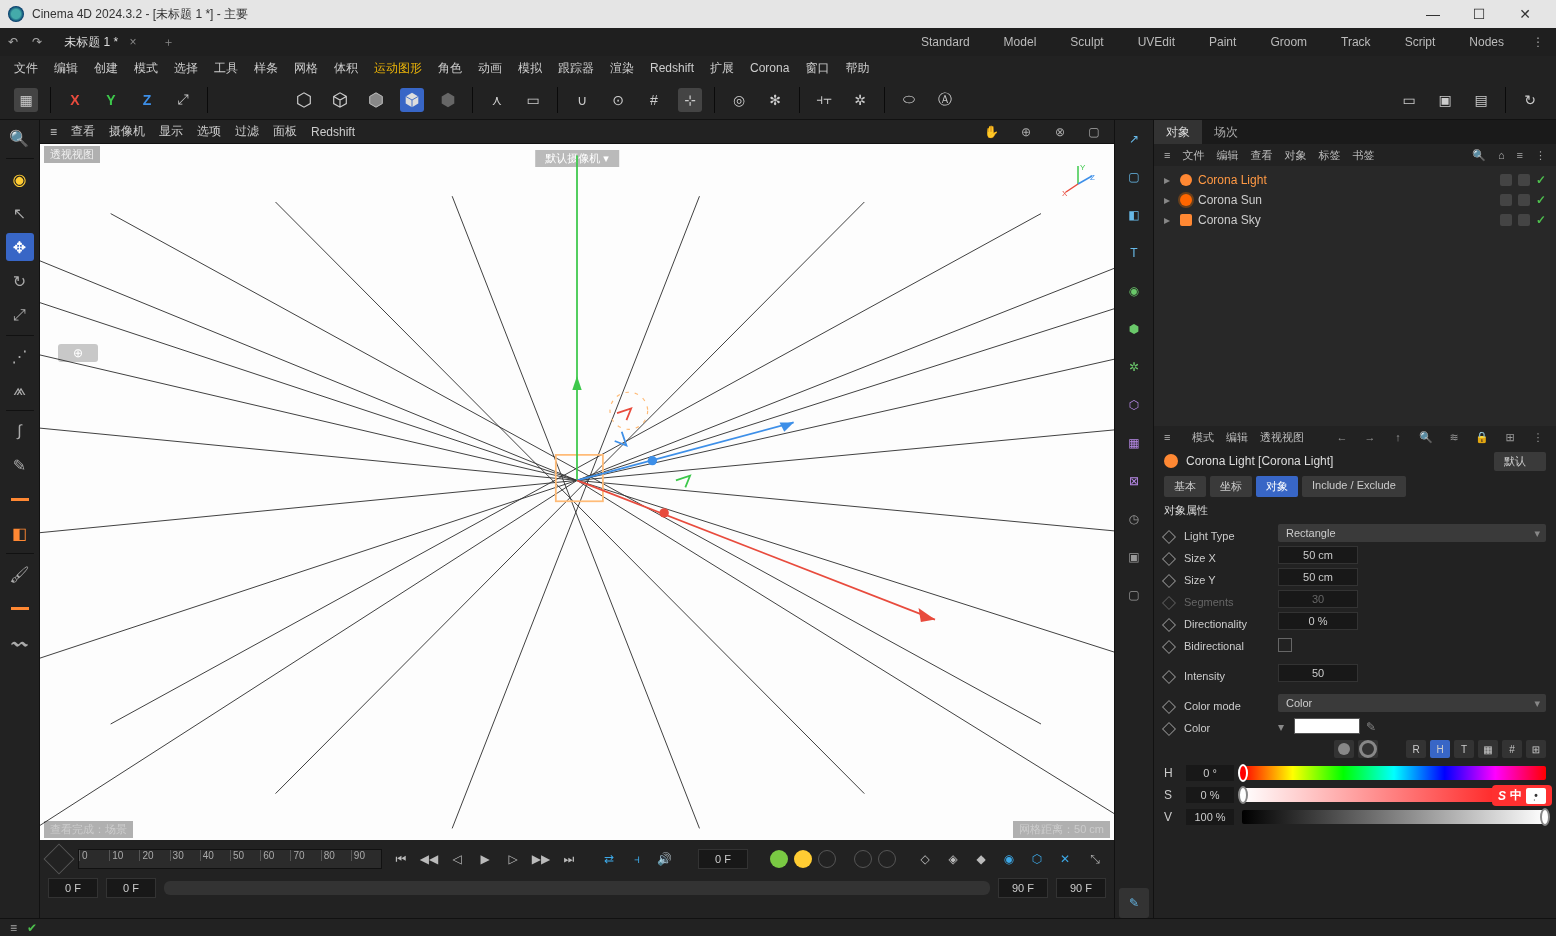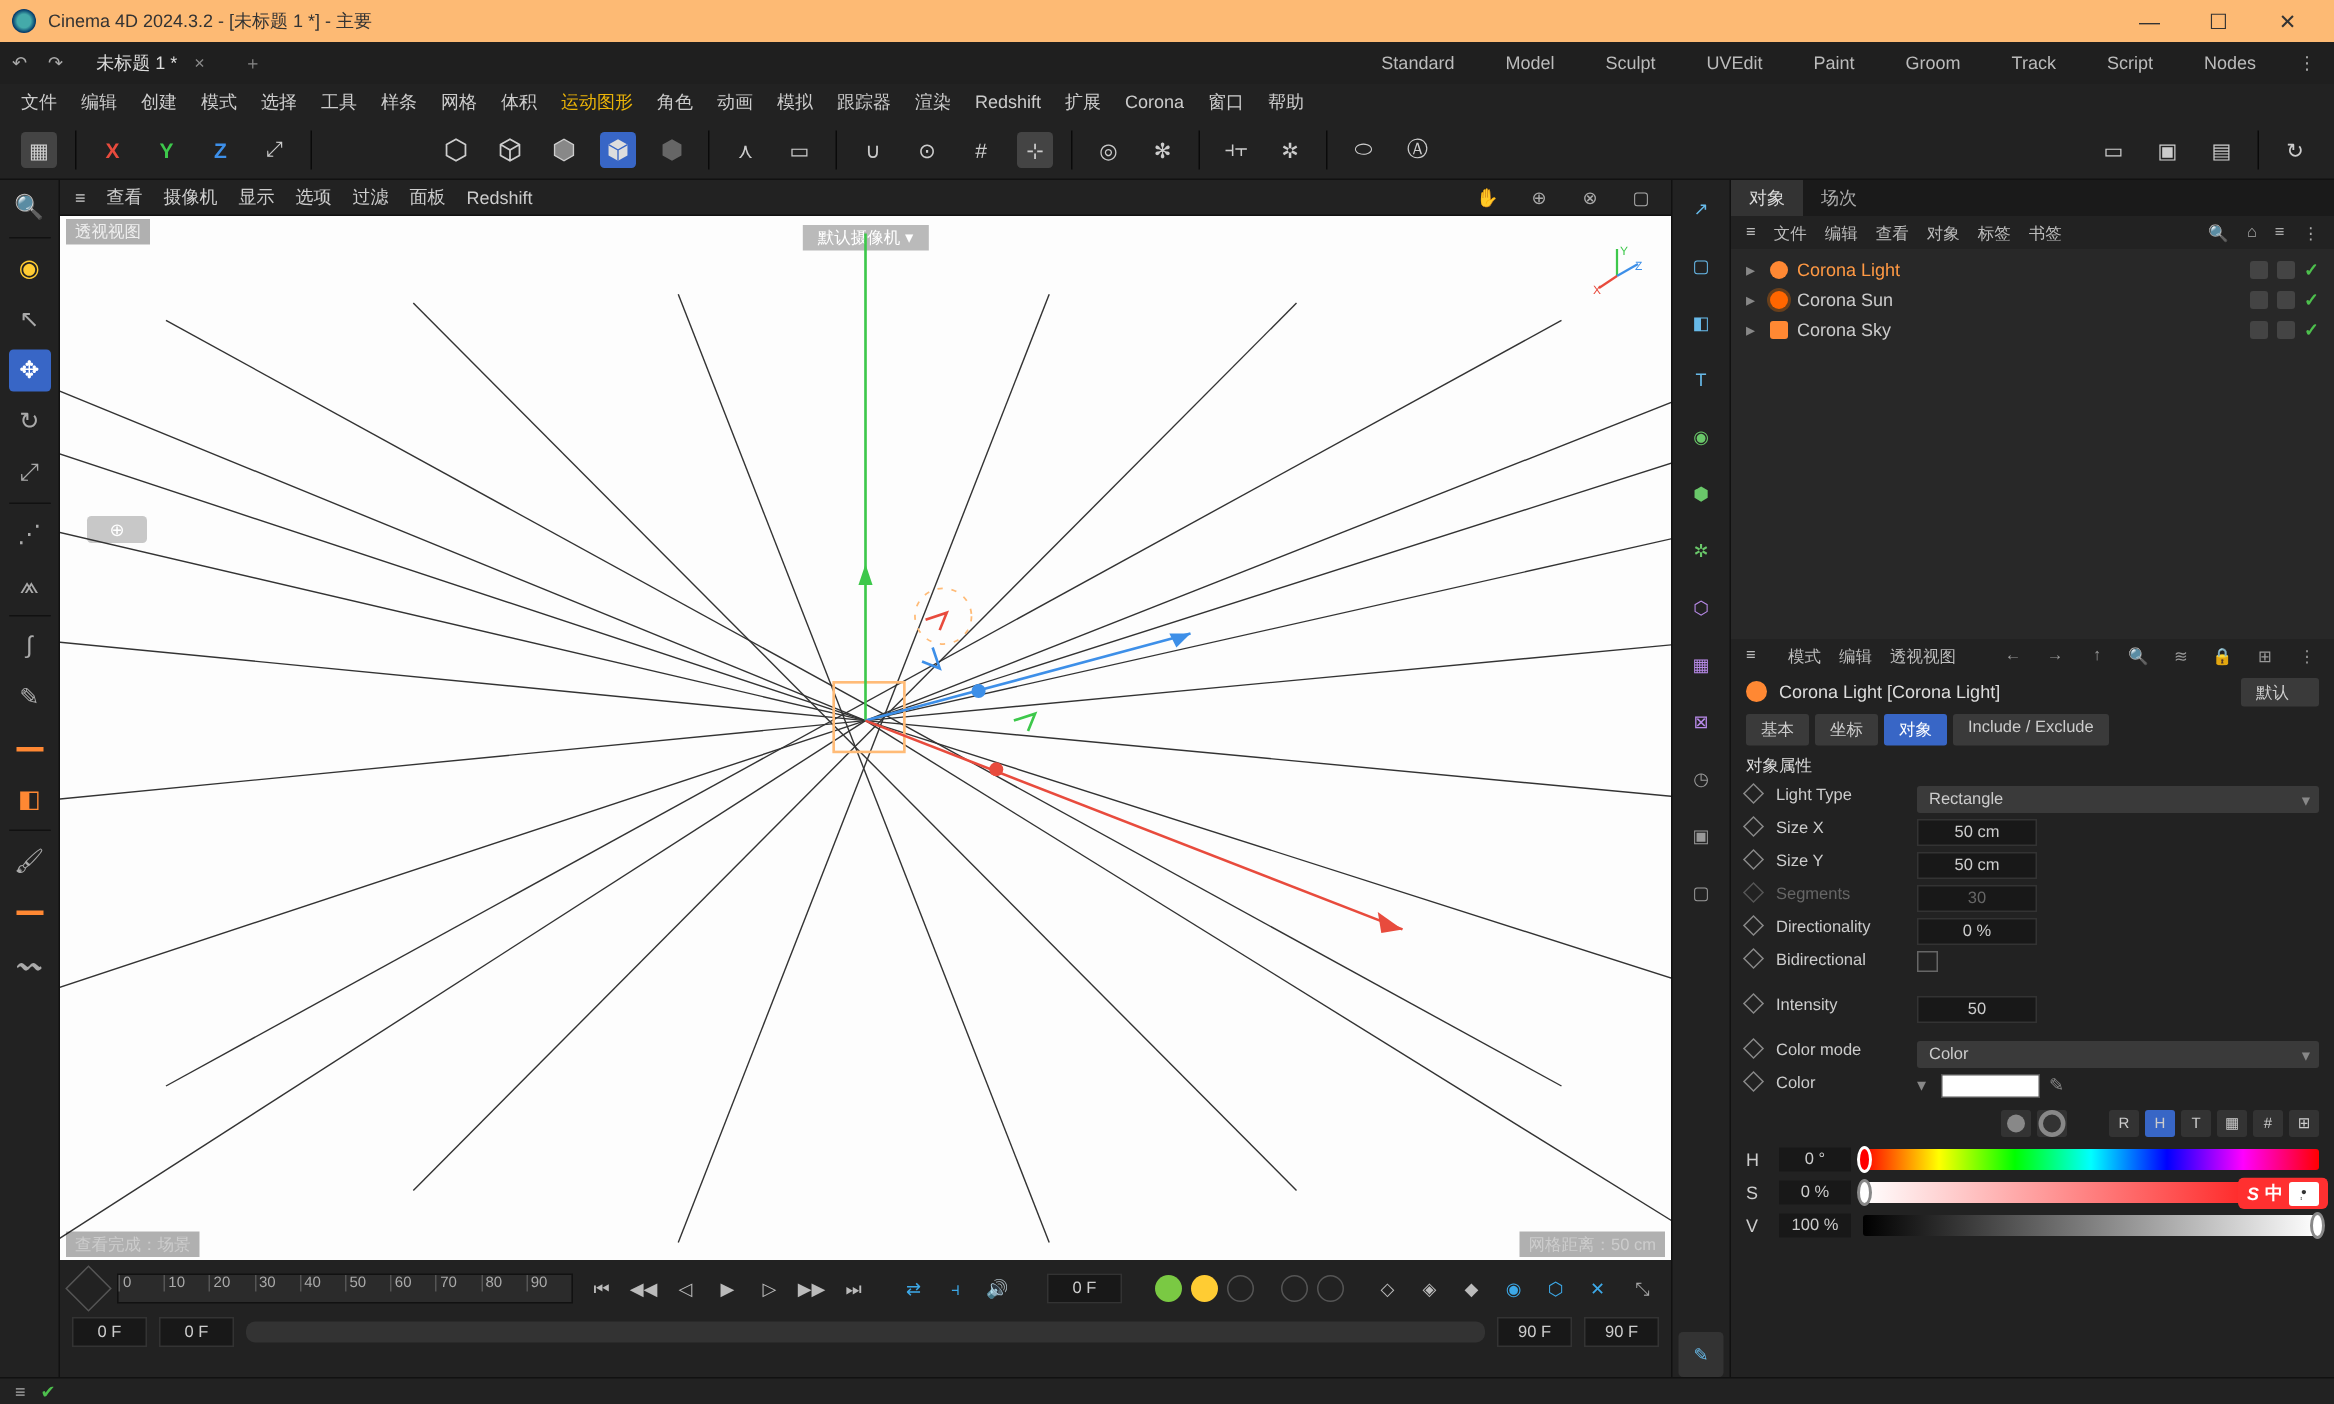--- a/index.html
+++ b/index.html
@@ -1,19 +1,19 @@
 <!DOCTYPE html>
 <html><head>
 <meta charset="utf-8">
 <style>
 * { margin: 0; padding: 0; box-sizing: border-box; font-family: "Segoe UI", Arial, sans-serif; }
 body { background: #2a2a2a; color: #ccc; width: 1556px; height: 936px; overflow: hidden; font-size: 12px; user-select: none; }
 
 
-.titlebar { height: 28px; background: #fdba74; display: flex; align-items: center; padding: 0 8px; color: #333; }
+.titlebar { height: 28px; background: #e5e5e5; display: flex; align-items: center; padding: 0 8px; color: #333; }
 .titlebar .app-icon { width: 16px; height: 16px; background: radial-gradient(circle,#4aa 40%,#036 70%); border-radius: 50%; margin-right: 8px; }
 .titlebar .title { flex: 1; font-size: 12px; }
 .titlebar .winctl { width: 46px; height: 28px; display: flex; align-items: center; justify-content: center; font-size: 14px; color: #333; }
 
 
 .navrow { height: 28px; background: #1f1f1f; display: flex; align-items: center; padding: 0 8px; gap: 14px; }
 .navrow .btn { color: #aaa; }
 .tab { padding: 4px 8px; color: #ddd; }
 .tab .close { margin-left: 8px; color: #888; }
 .plus { color: #888; padding: 4px; }
@@ -113,21 +113,21 @@
 .attr-header { display: flex; align-items: center; padding: 4px 10px; gap: 8px; height: 26px;}
 .attr-header .bulb { width: 14px; height: 14px; border-radius: 50%; background: #ff8833; }
 .attr-header .name { flex: 1; color: #ddd; }
 .attr-header .def { background: #3a3a3a; padding: 2px 20px 2px 10px; border-radius: 2px; color: #ccc; font-size: 11px;}
 
 .attr-subtabs { display: flex; gap: 4px; padding: 2px 10px; }
 .subtab { padding: 3px 10px; background: #3a3a3a; color: #ccc; font-size: 11px; border-radius: 2px;}
 .subtab.active { background: #3866c6; color: #fff; }
 
 .attr-group-title { padding: 4px 10px; color: #ddd; font-size: 11px;}
-.attr-row { display: flex; align-items: flex-start; padding: 2px 10px; height: 22px; gap: 6px; }
+.attr-row { display: flex; align-items: flex-end; padding: 2px 10px; height: 22px; gap: 6px; }
 .attr-row .diamond { width: 10px; height: 10px; border: 1px solid #888; transform: rotate(45deg); margin-right: 4px;}
 .attr-row .diamond.dis{border-color:#555;}
 .attr-row .label { width: 88px; color: #ccc; font-size: 11px;}
 .attr-row .label.dis { color: #666; }
 .attr-row .field { flex: 1; background: #181818; border: 1px solid #333; height: 18px; display: flex; align-items: center; justify-content: center; color: #ccc; font-size: 11px;}
 .attr-row .narrow{ flex:0 0 80px;}
 .attr-row .select { flex: 1; background: #3a3a3a; height: 18px; display:flex; align-items:center; padding:0 8px; color:#ccc; font-size:11px; border-radius:2px; position:relative;}
 .attr-row .select::after{content:"▾"; position:absolute; right:6px; color:#888;}
 .attr-row .checkbox { width: 14px; height: 14px; border: 1px solid #666; background: #222; }
 .attr-row .swatch { width: 66px; height: 16px; background: #fff; border:1px solid #555;}

